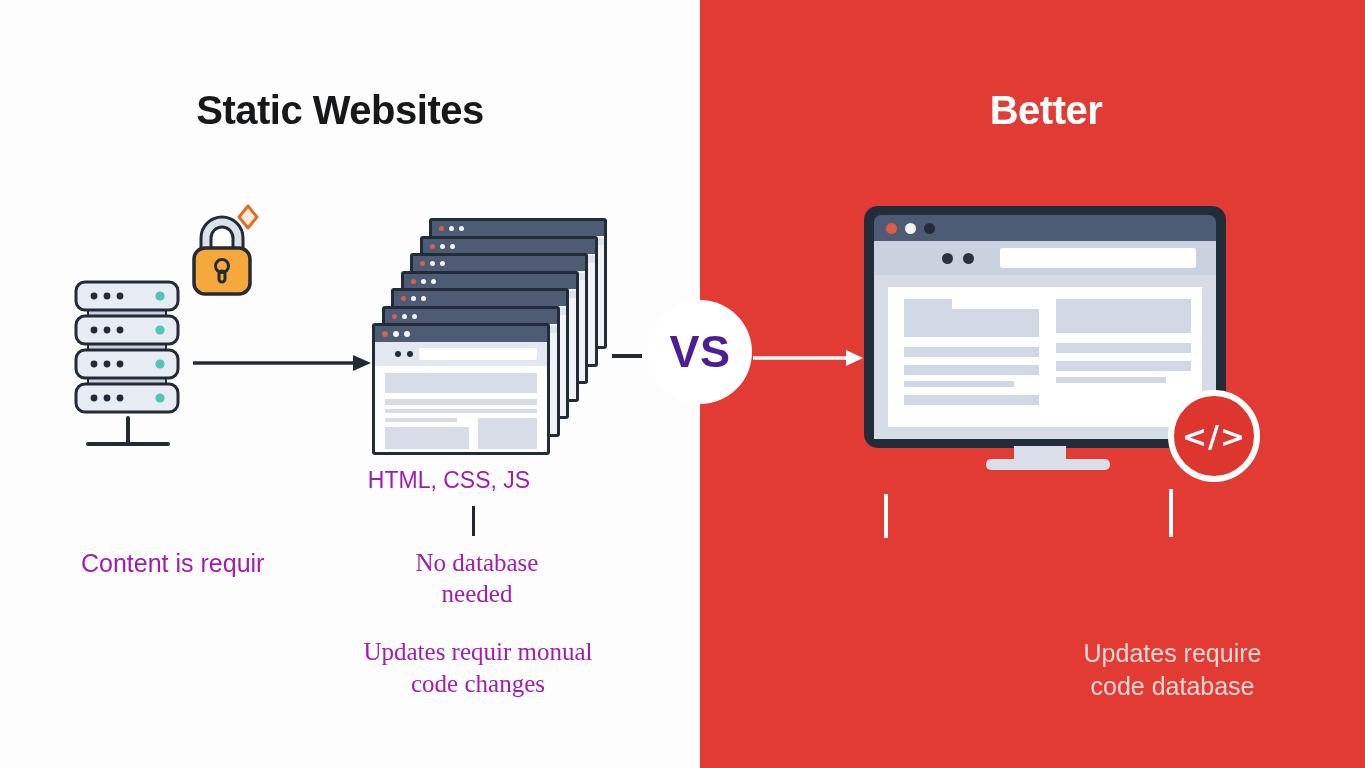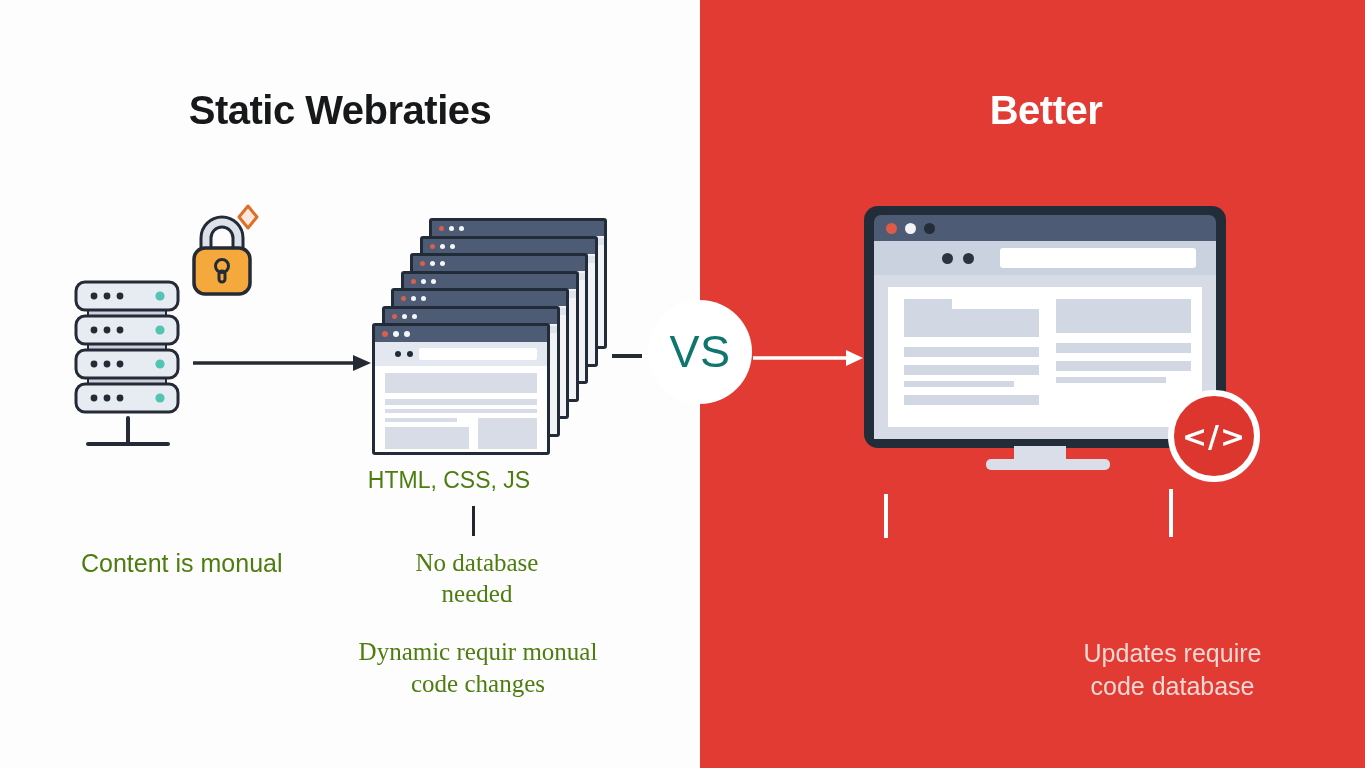--- a/index.html
+++ b/index.html
@@ -10,36 +10,36 @@
   
   .panel-left{left:0;top:0;width:700px;height:768px;background:#FDFDFD;}
   .panel-right{left:700px;top:0;width:665px;height:768px;background:#E23B33;}
 
   
   .title{font-size:40px;font-weight:700;text-align:center;letter-spacing:-0.5px;}
   .title-static{left:140px;top:88px;width:400px;color:#17181A;}
   .title-dynamic{left:846px;top:88px;width:400px;color:#FFFFFF;}
 
   
-  .cap{font-size:25px;color:#4d7c0f;white-space:pre-line;}
+  .cap{font-size:25px;color:#a21caf;white-space:pre-line;}
   .cap-center{text-align:center;line-height:31px;font-family:Liberation Serif, serif;}
   .cap-content-fixed{left:81px;top:549px;}
   .cap-tech{left:349px;top:467px;width:200px;text-align:center;font-size:23px;}
   .cap-no-db{left:377px;top:547px;width:200px;}
   .cap-updates-left{left:328px;top:636px;width:300px;line-height:32px;}
   .cap-updates-right{left:1040px;top:637px;width:265px;font-size:25px;
                      color:#F3D8D4;line-height:33px;text-align:center;white-space:pre-line;}
 
   .tick-line{left:472px;top:506px;width:3px;height:30px;background:#23262C;}
   .dash-connector{left:612px;top:354px;width:30px;height:4px;background:#262B33;}
 
   
   .vs-badge{left:648px;top:300px;width:104px;height:104px;border-radius:50%;
             background:#FFFFFF;display:flex;align-items:center;justify-content:center;}
-  .vs-label{font-size:45px;font-weight:400;color:#0f766e;letter-spacing:0.5px;}
+  .vs-label{font-size:45px;font-weight:700;color:#4c1d95;letter-spacing:0.5px;}
 
   
   .bwin{width:178px;height:131px;background:#F1F3F7;border:3px solid #222B38;
         border-radius:3px;box-sizing:border-box;}
   .bwin-head{height:15px;background:#4D5B74;display:flex;align-items:center;gap:5px;padding:0 7px;}
   .dot{width:6px;height:6px;border-radius:50%;flex:0 0 auto;}
   .dot-sm{width:5px;height:5px;}
   .dot-red{background:#D8604C;} .dot-white{background:#F4F6F9;} .dot-dark{background:#222B38;}
   .bwin-strip{height:7px;background:#DFE4EC;margin-top:2px;}
 
@@ -95,21 +95,21 @@
   .pill-2{left:1086px;top:536px;width:171px;height:68px;}
 </style>
 </head>
 <body>
 
 <div class="stage">
 
   <div class="abs panel-left"></div>
   <div class="abs panel-right"></div>
 
-  <div class="abs title title-static">Static Webraties</div>
+  <div class="abs title title-static">Static Websites</div>
   <div class="abs title title-dynamic">Better</div>
 
   <svg class="abs" style="left:70px;top:278px" width="115" height="172" viewBox="0 0 115 172">
     <rect x="18" y="28" width="78" height="12" rx="2" fill="#CBD2DD" stroke="#242B36" stroke-width="2"></rect>
     <rect x="18" y="62" width="78" height="12" rx="2" fill="#CBD2DD" stroke="#242B36" stroke-width="2"></rect>
     <rect x="18" y="96" width="78" height="12" rx="2" fill="#CBD2DD" stroke="#242B36" stroke-width="2"></rect>
     <g>
       <rect x="6" y="4" width="102" height="28" rx="9" fill="#E7EBF2" stroke="#242B36" stroke-width="3"></rect>
       <circle cx="24" cy="18" r="3.4" fill="#242B36"></circle>
         <circle cx="37" cy="18" r="3.4" fill="#242B36"></circle>
@@ -225,24 +225,24 @@
         </div>
         <div class="fcol-r">
           <div class="blk rblk"></div>
         </div>
       </div>
     </div>
   </div>
 
   <div class="abs cap cap-tech">HTML, CSS, JS</div>
   <div class="abs tick-line"></div>
-  <div class="abs cap cap-content-fixed">Content is monual</div>
+  <div class="abs cap cap-content-fixed">Content is requir</div>
   <div class="abs cap cap-center cap-no-db">No database
 needed</div>
-  <div class="abs cap cap-center cap-updates-left">Dynamic requir monual
+  <div class="abs cap cap-center cap-updates-left">Updates requir monual
 code changes</div>
 
   <div class="abs dash-connector"></div>
   <div class="abs vs-badge">
     <span class="vs-label">VS</span>
   </div>
   <svg class="abs" style="left:751px;top:345px" width="115" height="26">
     <line x1="2" y1="13" x2="95" y2="13" stroke="#FFFFFF" stroke-width="3.5"></line>
     <polygon points="95,5 112,13 95,21" fill="#FFFFFF"></polygon>
   </svg>

